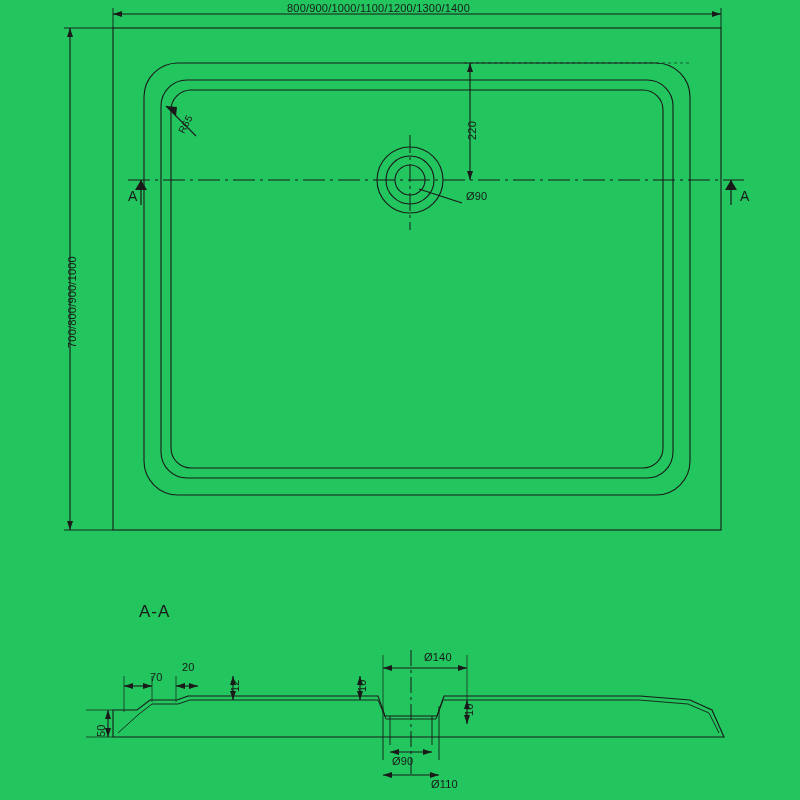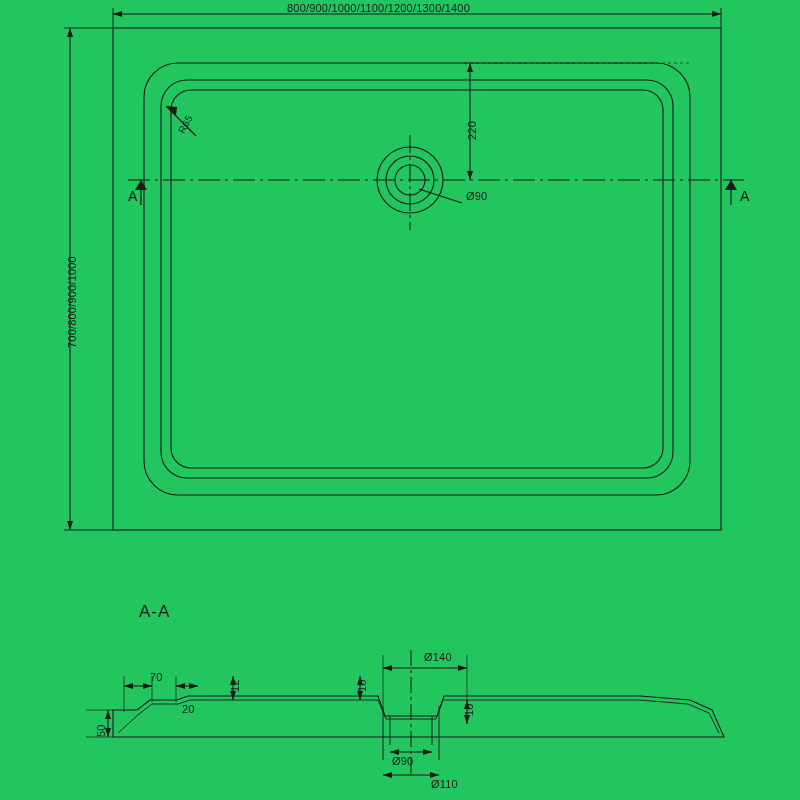--- a/index.html
+++ b/index.html
@@ -175,21 +175,21 @@
   <div class="lbl" style="left:466px; top:190px;">Ø90</div>
 
   <div class="lbl" style="left:128px; top:188px; font-size:14px;">A</div>
 
   <div class="lbl" style="left:740px; top:188px; font-size:14px;">A</div>
 
   <div class="lbl big" style="left:139px; top:602px;">A-A</div>
 
   <div class="lbl" style="left:130px; top:671px;margin-left:20px;">70</div>
 
-  <div class="lbl" style="left:182px; top:703px;">20</div>
+  <div class="lbl" style="left:182px; top:661px;">20</div>
 
   <div class="lbl rot90" style="left:229px; top:692px;">12</div>
 
   <div class="lbl rot90" style="left:356px; top:692px;">10</div>
 
   <div class="lbl rot90" style="left:463px; top:716px;">10</div>
 
   <div class="lbl rot90" style="left:95px; top:737px;">50</div>
 
   <div class="lbl" style="left:400px; top:651px;margin-left:24px;">Ø140</div>

